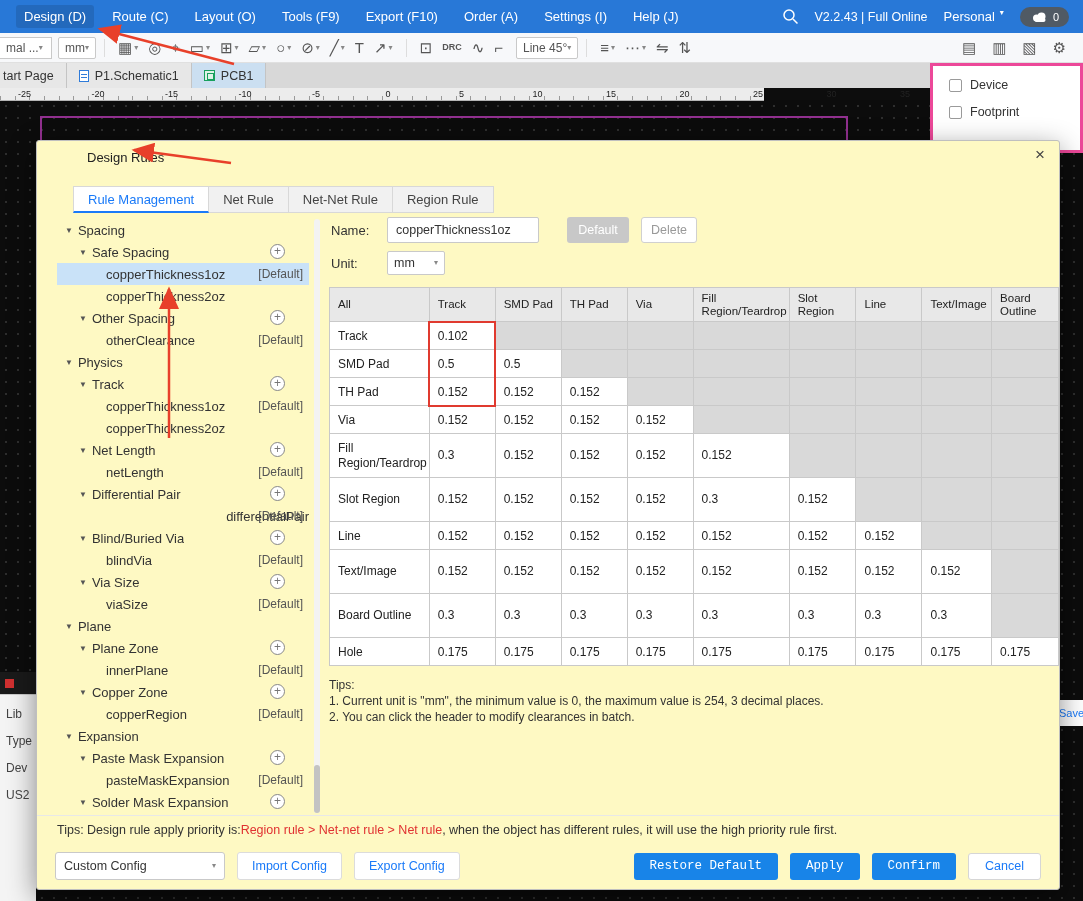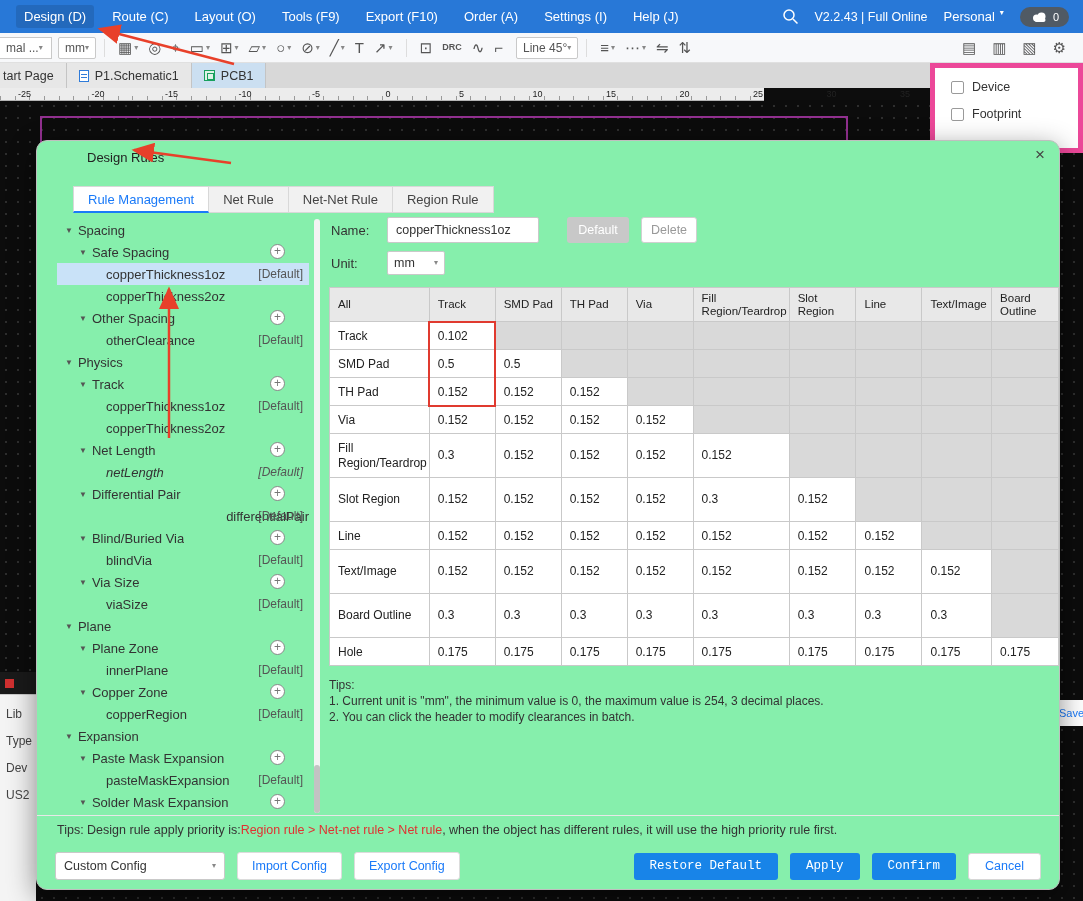--- a/index.html
+++ b/index.html
@@ -56,37 +56,37 @@
 
   
   .ruler{position:absolute;top:88px;left:0;width:764px;height:13px;z-index:9;font-size:9px;color:#222;
     background-color:#ececec;border-bottom:1px solid #b5b5b5;
     background-image:repeating-linear-gradient(90deg,#9a9a9a 0 1px,transparent 1px 14.7px);
     background-size:100% 4px;background-position:0 100%;background-repeat:no-repeat}
   .ruler .tick{position:absolute;top:1px}
 
   
   .float-panel{position:absolute;top:63px;left:930px;width:153px;height:90px;background:#fff;
-    border:5px solid #ec4899;z-index:10;padding:12px 0 0 16px}
+    border:3px solid #ec4899;z-index:10;padding:12px 0 0 16px}
   .chk-row{display:flex;align-items:center;gap:8px;font-size:12.5px;color:#333;margin-bottom:13px}
   .chk{width:13px;height:13px;border:1px solid #9a9a9a;background:#fff;border-radius:2px;flex:none;cursor:pointer}
 
   
   .left-mini{position:absolute;top:672px;left:0;width:36px;height:22px;background:#1a1a1a;z-index:3;
     display:flex;align-items:center;padding-left:5px;gap:4px}
   .red-chip{width:9px;height:9px;background:#d03030}
   .left-strip{position:absolute;top:694px;left:0;width:36px;height:207px;background:#f4f4f4;
     border-top:1px solid #ccc;z-index:3;font-size:12px;color:#444;padding-top:12px}
   .left-strip .lab{padding-left:6px;margin-bottom:13px;white-space:nowrap;overflow:hidden}
   .save-frag{position:absolute;top:700px;left:1058px;width:25px;height:26px;background:#fff;z-index:3;
     display:flex;align-items:center;color:var(--accent,#1a7af8);font-size:11px;overflow:hidden;padding-left:1px}
 
   
-  .dialog{position:absolute;left:36px;top:140px;width:1024px;height:750px;background:#86efac;
-    border:1px solid #bfbfbf;border-radius:11px;box-shadow:0 8px 28px rgba(0,0,0,.45);z-index:20;font-size:13px;color:#333}
+  .dialog{position:absolute;left:36px;top:140px;width:1024px;height:750px;background:#fef9c3;
+    border:1px solid #bfbfbf;border-radius:3px;box-shadow:0 8px 28px rgba(0,0,0,.45);z-index:20;font-size:13px;color:#333}
   .dlg-title{position:absolute;left:50px;top:9px;font-size:13px;color:#222}
   .dlg-close{position:absolute;right:14px;top:5px;font-size:17px;color:#444;cursor:pointer;line-height:1}
   .dlg-tabs{position:absolute;left:36px;top:45px;display:flex}
   .dlg-tab{padding:0 14px;height:27px;line-height:26px;font-size:13px;color:#444;background:#f1f1f1;
     border:1px solid #d8d8d8;border-left:none;cursor:pointer;white-space:nowrap}
   .dlg-tab:first-child{border-left:1px solid #d8d8d8}
   .dlg-tab.active{background:#fff;color:var(--accent,#1a7af8);border-bottom:2px solid var(--accent,#1a7af8)}
 
   
   .tree{position:absolute;left:20px;top:78px;width:252px;height:594px;font-size:13px;color:#333;overflow:hidden}
@@ -394,21 +394,21 @@
           <span class="badge">[Default]</span>
         </div>
         <div class="tree-row" style="padding-left: 49px;">
           <span class="tree-label">copperThickness2oz</span>
         </div>
         <div class="tree-row" style="padding-left: 22px;">
           <span class="caret">▼</span>
           <span class="tree-label">Net Length</span>
           <span class="plus-btn">+</span>
         </div>
-        <div class="tree-row" style="padding-left: 49px; font-style: italic;">
+        <div class="tree-row" style="padding-left: 49px;">
           <span class="tree-label">netLength</span>
           <span class="badge">[Default]</span>
         </div>
         <div class="tree-row" style="padding-left: 22px;">
           <span class="caret">▼</span>
           <span class="tree-label">Differential Pair</span>
           <span class="plus-btn">+</span>
         </div>
         <div class="tree-row" style="padding-left: 49px; justify-content: flex-end;">
           <span class="tree-label">differentialPair</span>

